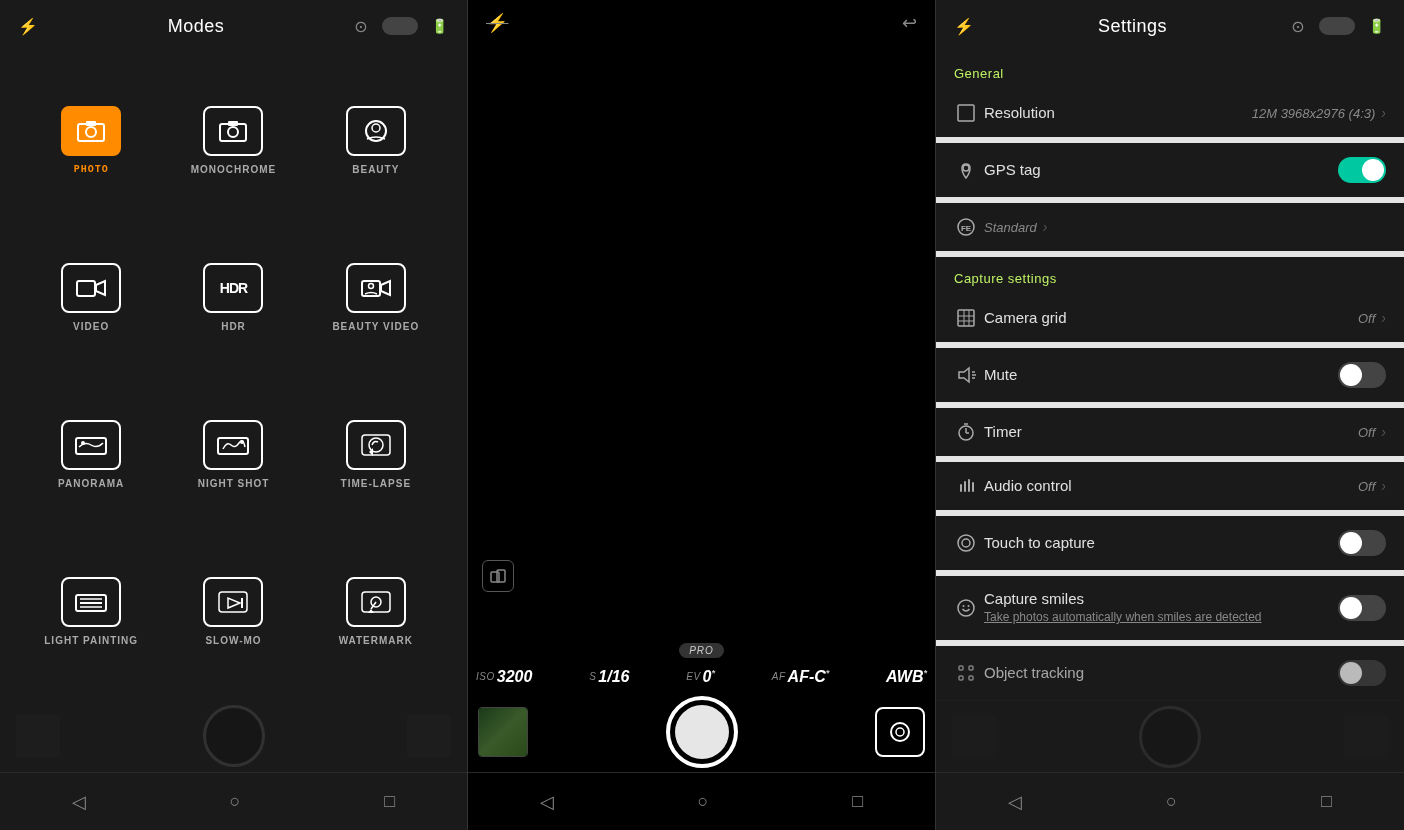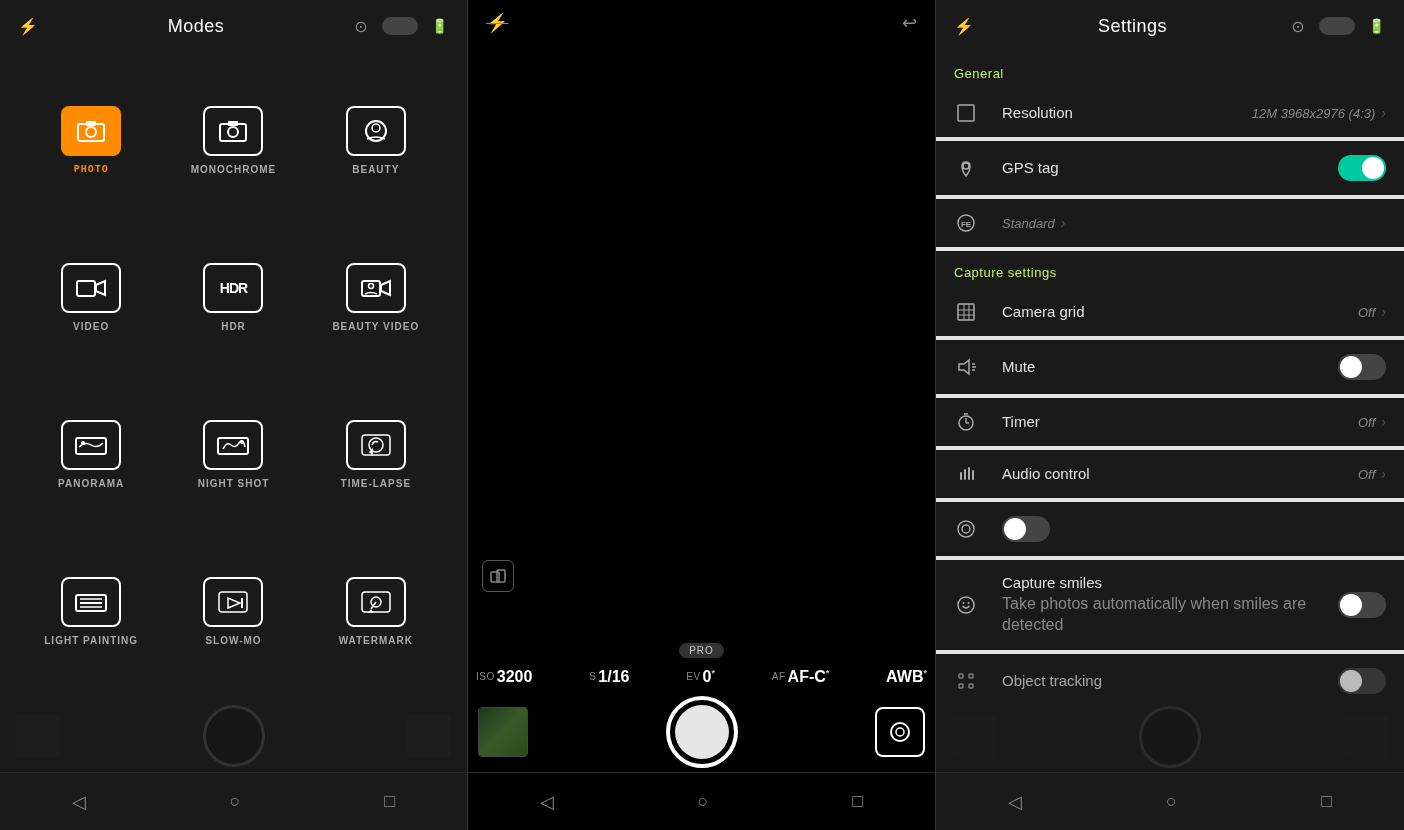--- a/index.html
+++ b/index.html
@@ -261,22 +261,22 @@
       color: #bef264;
       font-size: 13px;
       padding: 14px 18px 8px;
       letter-spacing: 0.5px;
     }
 
     .settings-item {
       display: flex;
       align-items: center;
       padding: 14px 18px;
-      border-bottom: 4px solid #e5e5e5;
-      gap: 24px;
+      border-bottom: 6px solid #e5e5e5;
+      gap: 6px;
       cursor: pointer;
     }
 
     .settings-item-icon {
       width: 24px;
       display: flex;
       align-items: center;
       justify-content: center;
       color: #aaa;
       font-size: 16px;
@@ -287,23 +287,24 @@
       flex: 1;
     }
 
     .settings-item-label {
       color: #e0e0e0;
       font-size: 15px;
     }
 
     .settings-item-sublabel {
       color: #888;
-      font-size: 16px;
+      font-size: 12px;
       margin-top: 2px;
       line-height: 1.3;
+      text-decoration: underline;
     }
 
     .settings-item-right {
       display: flex;
       align-items: center;
       gap: 6px;
       flex-shrink: 0;
       font-style: italic;
     }
 
@@ -341,20 +342,21 @@
     .toggle-knob {
       width: 22px;
       height: 22px;
       border-radius: 50%;
       background: #fff;
     }
 
     .bottom-cam-controls-wrap {
       display: flex;
       flex-direction: column;
+      font-style: italic;
     }
 
     .pro-badge-wrap {
       text-align: center;
       margin-bottom: 4px;
     }
   </style>
 </head>
 <body>
 
@@ -706,20 +708,23 @@
       </div>
     </div>
 
     <div class="settings-item">
       <div class="settings-item-icon">
         <svg width="20" height="20" viewBox="0 0 20 20" fill="none">
           <circle cx="10" cy="10" r="8" stroke="#aaa" stroke-width="1.5"></circle>
           <circle cx="10" cy="10" r="4" stroke="#aaa" stroke-width="1.5"></circle>
         </svg>
       </div>
+      <div class="settings-item-content">
+        <span class="settings-item-label">Touch to capture</span>
+      </div>
       <div class="settings-item-right">
         <div class="toggle off">
           <div class="toggle-knob"></div>
         </div>
       </div>
     </div>
 
     <div class="settings-item">
       <div class="settings-item-icon">
         <svg width="20" height="20" viewBox="0 0 20 20" fill="none">

